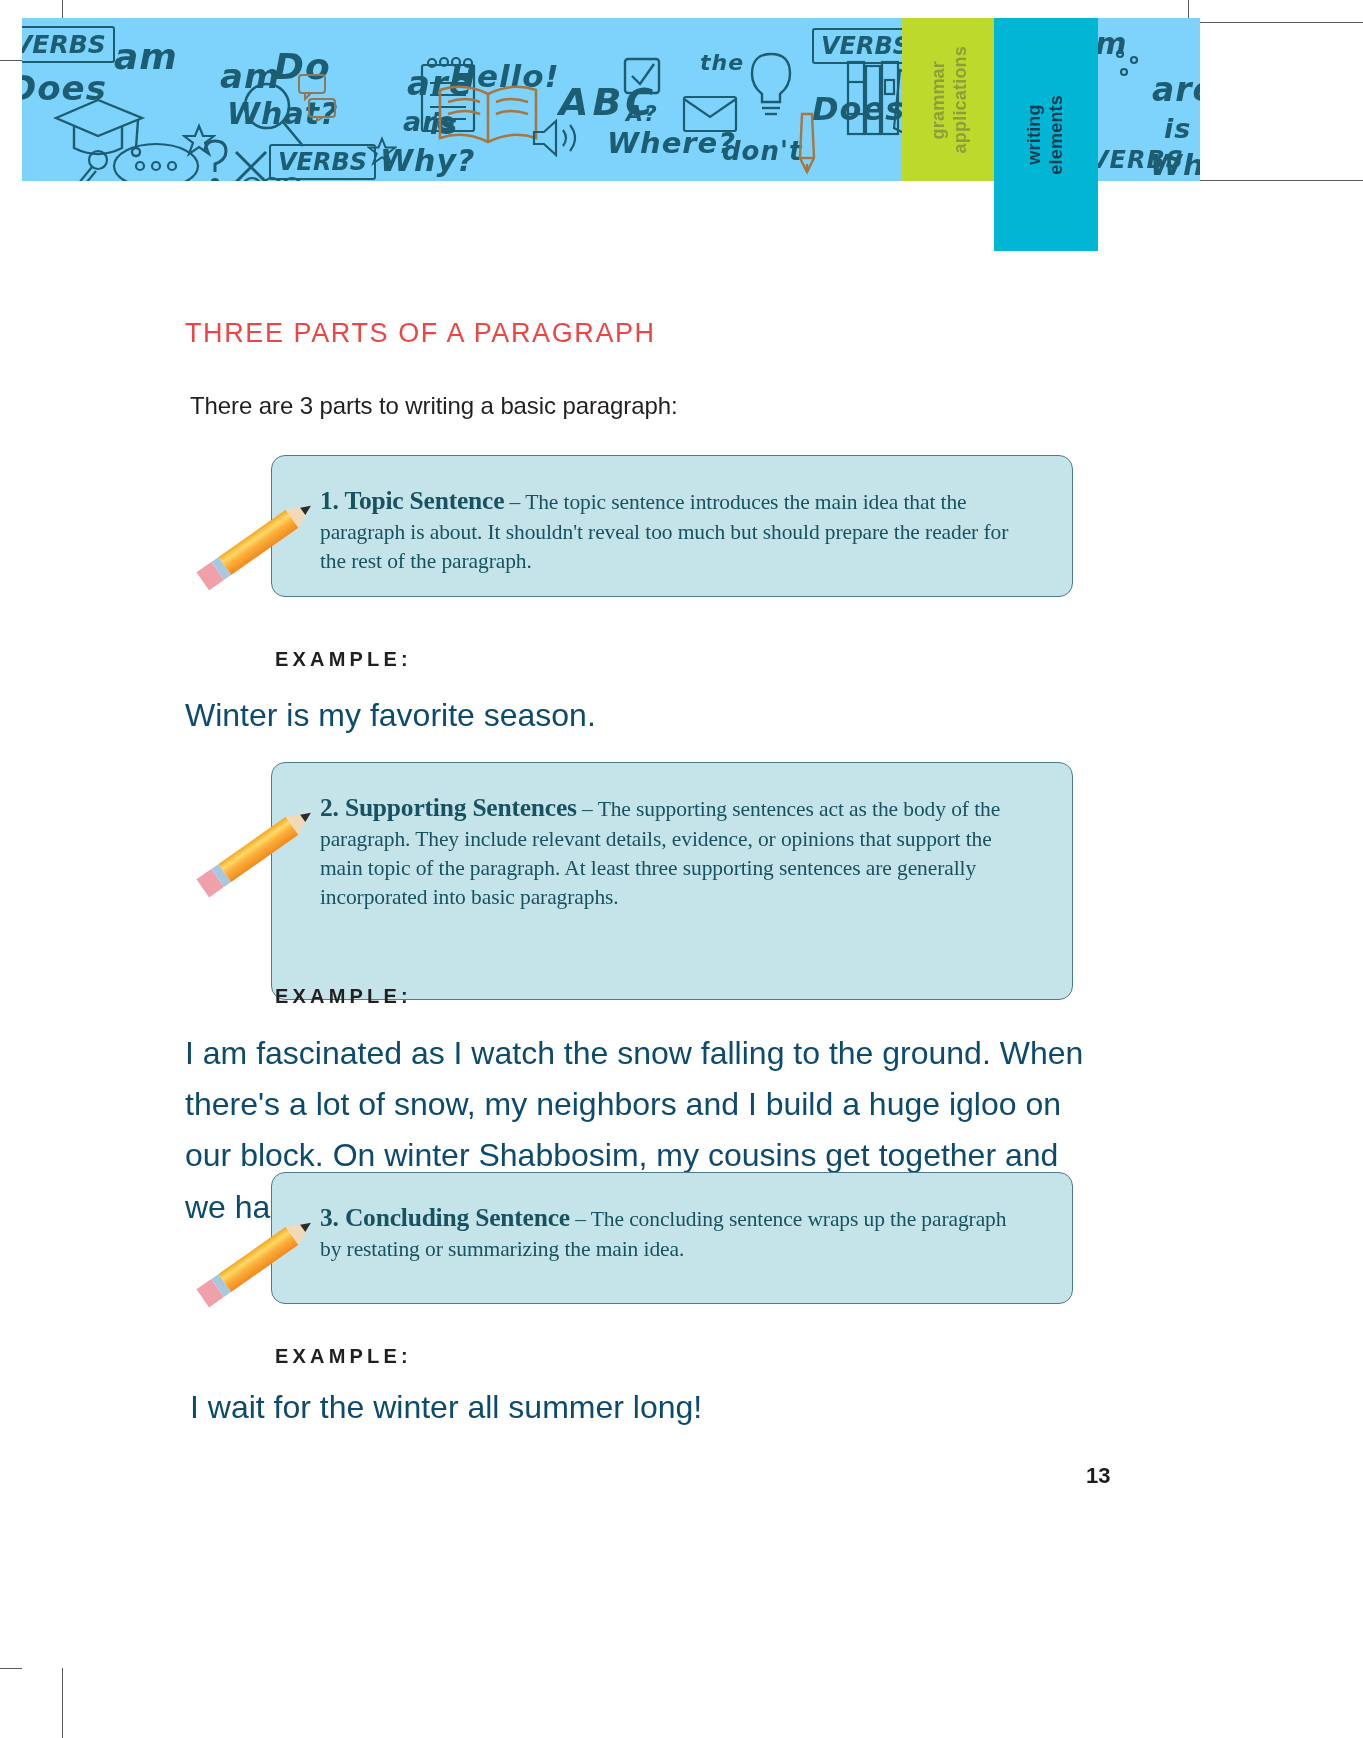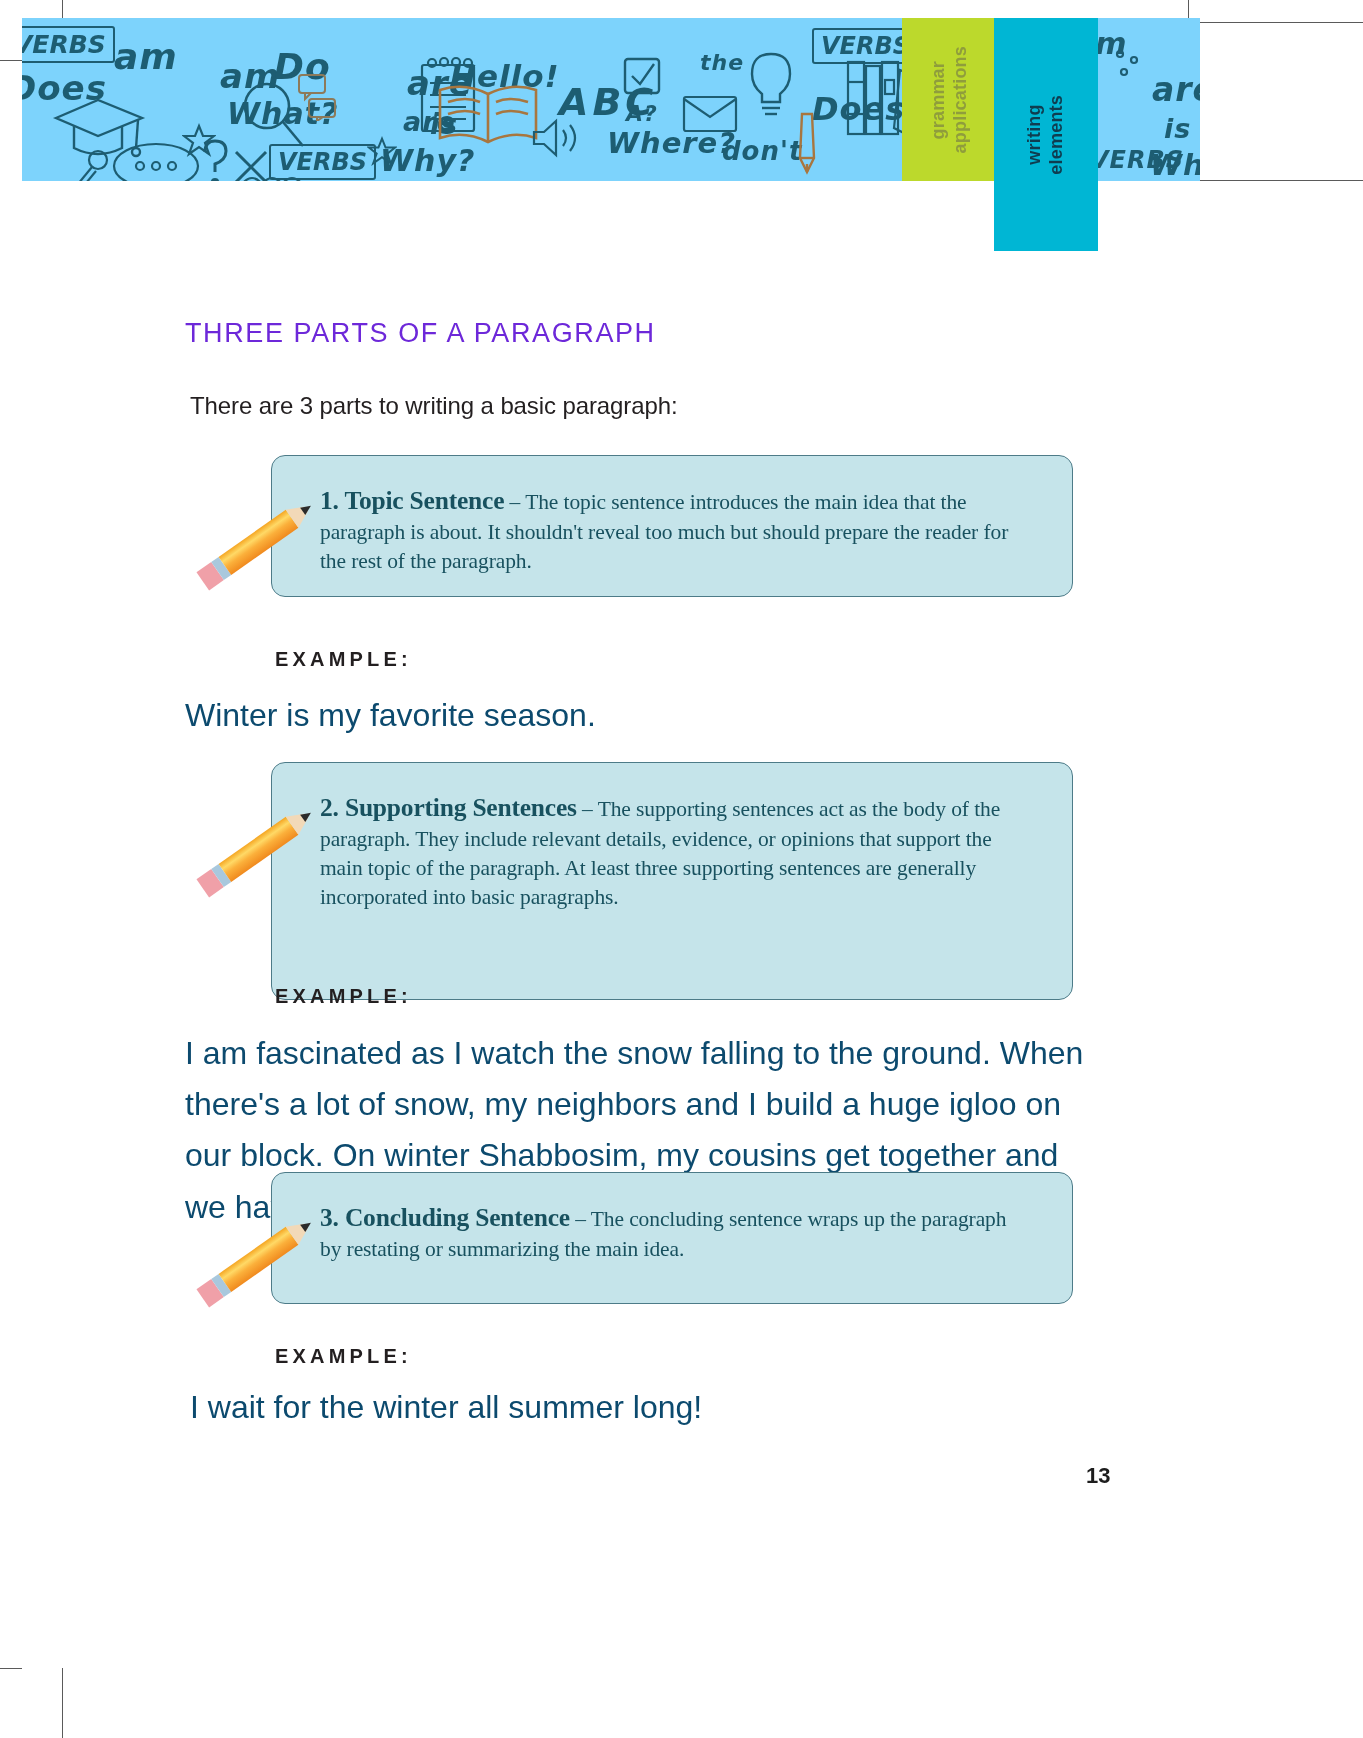--- a/index.html
+++ b/index.html
@@ -70,21 +70,21 @@
     letter-spacing:.2px;
   }
   .tab-green .tab-label{color:#8f9d3c;}
   .tab-blue .tab-label{color:#0f3d50;}
 
   .page-title{
     position:absolute;left:185px;top:318px;
     font-size:27px;
     font-weight:400;
     letter-spacing:1.6px;
-    color:#6d28d9;
+    color:#ef4444;
     font-family:"Liberation Sans", sans-serif;
   }
 
   .intro{
     position:absolute;left:190px;top:392px;
     font-size:24px;color:#231f20;letter-spacing:-.1px;
     font-family:"Liberation Sans", sans-serif;
     font-weight:300;
   }
 

